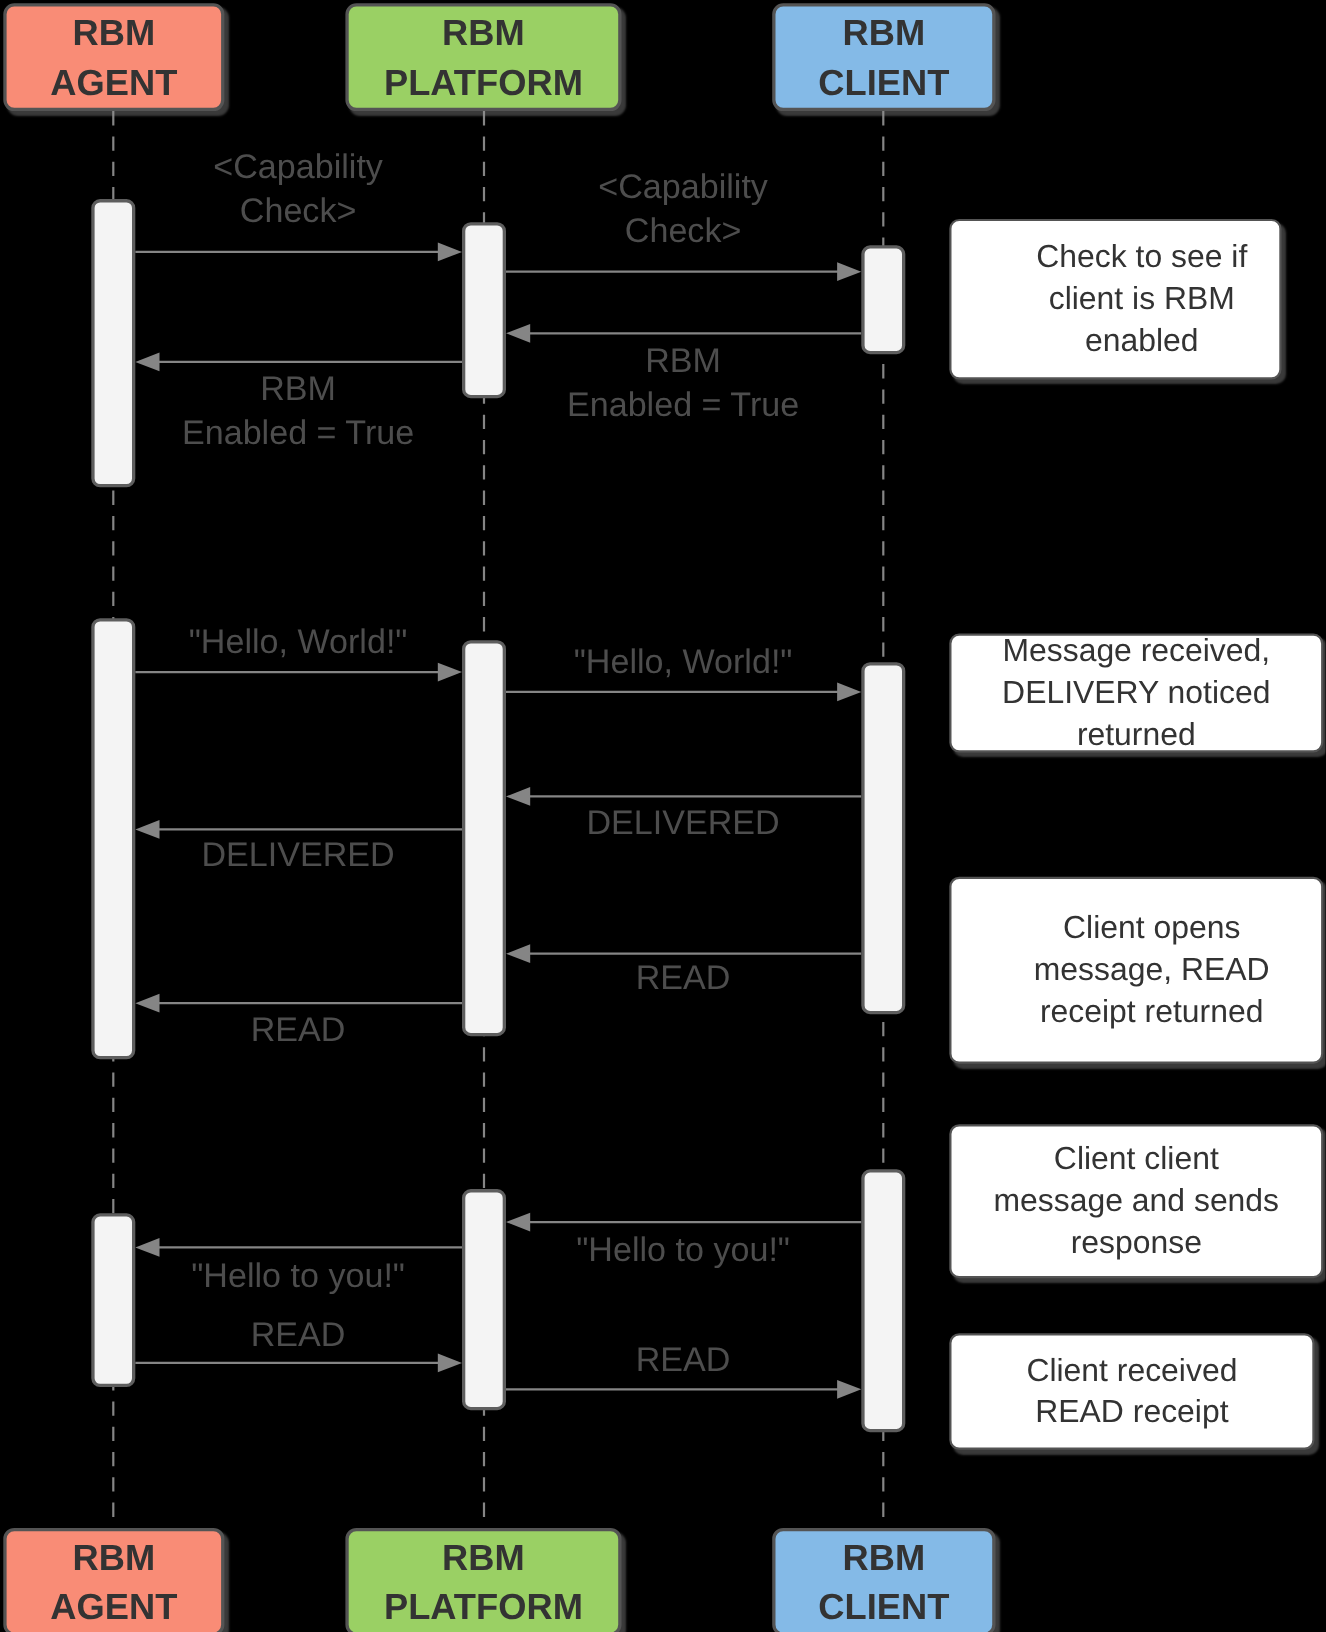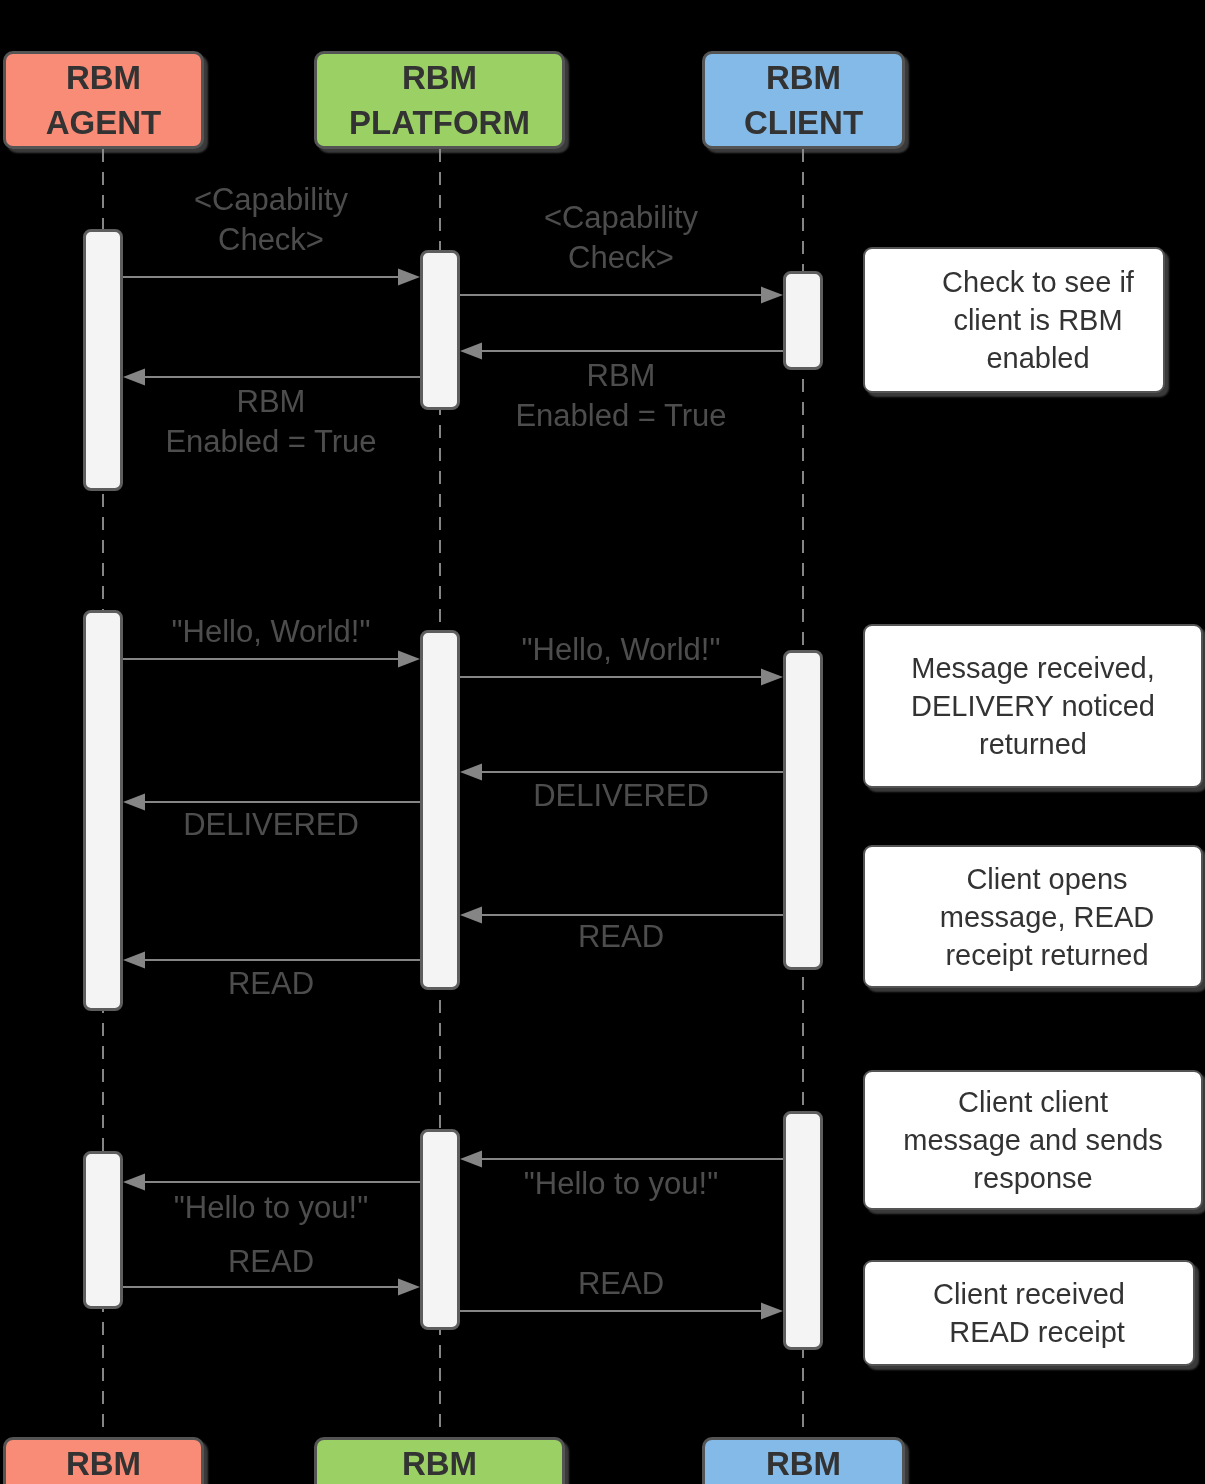--- a/index.html
+++ b/index.html
@@ -1,21 +1,21 @@
 <!DOCTYPE html>
 <html style="--bg: #000000; --agent-fill: #F98C76; --platform-fill: #9AD064; --client-fill: #84BAE7; --shape-border: #545454; --bar-fill: #F4F4F4; --bar-border: #5E5E5E; --line-color: #858585; --msg-text: #4D4D4D; --note-text: #333333; --title-text: #333333; --note-fill: #FFFFFF;"><head>
 <meta charset="utf-8">
 <style>
   html,body{margin:0;padding:0;}
   body{
     width:1205px;height:1484px;position:relative;overflow:hidden;
     background:var(--bg,#000);
     font-family:"Liberation Sans", sans-serif;
   }
-  #diagram{position:absolute;inset:0;margin-top:48px;}
+  #diagram{position:absolute;inset:0;}
   svg#wires{position:absolute;left:0;top:0;}
   .lifeline{stroke:var(--line-color,#858585);stroke-width:2;stroke-dasharray:13 10;fill:none;}
   .msg-line{stroke:var(--line-color,#858585);stroke-width:2;fill:none;}
   .msg-head{fill:var(--line-color,#858585);stroke:none;}
   .actor-box{
     position:absolute;height:98px;border:3px solid var(--shape-border,#545454);
     border-radius:10px;background:var(--agent-fill,#F98C76);
     display:flex;align-items:center;justify-content:center;text-align:center;
     font-weight:bold;font-size:33px;line-height:45px;color:var(--title-text,#333);
     white-space:pre-line;box-sizing:border-box;
@@ -126,25 +126,25 @@
   <div class="msg-label" style="left:101px;top:916px;">READ</div>
 
   <div class="msg-label" style="left:451px;top:1116px;">"Hello to you!"</div>
   <div class="msg-label" style="left:101px;top:1140px;">"Hello to you!"</div>
   <div class="msg-label" style="left:101px;top:1194px;">READ</div>
   <div class="msg-label" style="left:451px;top:1216px;">READ</div>
 
   <div class="note" style="left:863px;top:199px;width:302px;height:146px;padding-left:48px;">Check to see if
 client is RBM
 enabled</div>
-  <div class="note" style="left:863px;top:576px;width:340px;height:164px;">Message received,
+  <div class="note" style="left:863px;top:576px;width:340px;height:108px;">Message received,
 DELIVERY noticed
 returned</div>
-  <div class="note" style="left:863px;top:797px;width:340px;height:143px;padding-left:28px;">Client opens
+  <div class="note" style="left:863px;top:797px;width:340px;height:170px;padding-left:28px;">Client opens
 message, READ
 receipt returned</div>
   <div class="note" style="left:863px;top:1022px;width:340px;height:140px;">Client client
 message and sends
 response</div>
-  <div class="note" style="left:863px;top:1212px;width:332px;height:106px;text-align:right;">Client received
+  <div class="note" style="left:863px;top:1212px;width:332px;height:106px;">Client received
 READ receipt</div>
 
 </div>
 
 </body></html>

